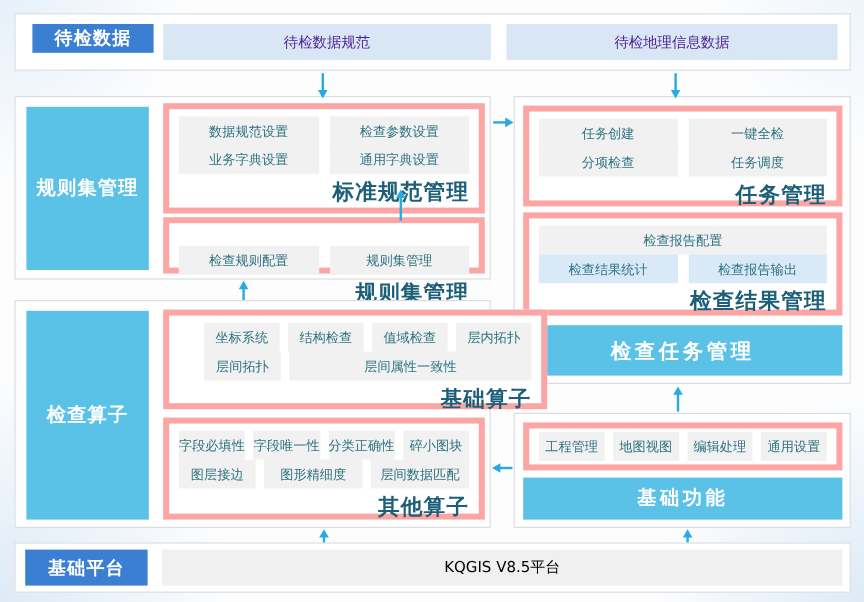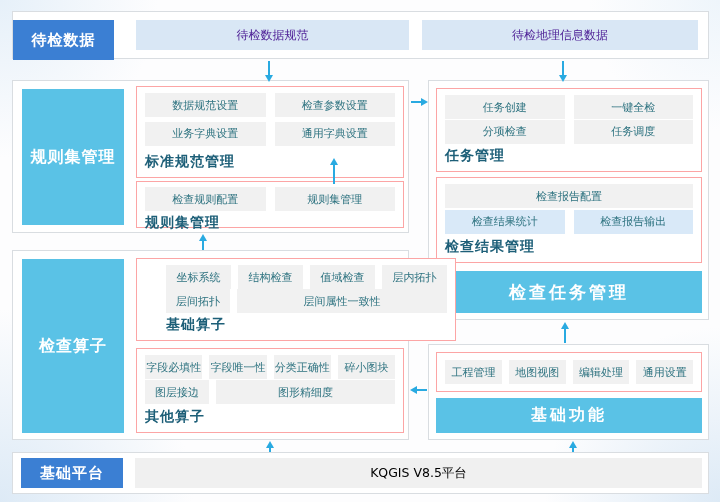--- a/index.html
+++ b/index.html
@@ -23,33 +23,33 @@
   }
   .bluebox{
     position:absolute;background:#d9e7f5;color:#4c1d95;font-size:12px;
     display:flex;align-items:center;justify-content:center;
   }
   .sidebar{
     position:absolute;background:#5ac2e6;color:#fff;font-weight:bold;font-size:16px;
     display:flex;align-items:center;justify-content:center;letter-spacing:1px;
   }
   .group{
-    position:absolute;background:#fff;border:1px solid #fca5a5;box-sizing:border-box;
+    position:absolute;background:#fff;border:5px solid #fca5a5;box-sizing:border-box;
     display:flex;flex-direction:column;justify-content:space-between;
     padding:6px 8px 4px 8px;
   }
   .row{display:flex;gap:9px;}
   .item{
     background:#f1f1f1;color:#2e7380;font-size:11px;height:24px;flex:1;
     display:flex;align-items:center;justify-content:center;white-space:nowrap;overflow:hidden;
   }
   .item.lb{background:#d9e9f8;}
   .item.fix{flex:0 0 64px;}
   .caption{
-    color:#1d5f78;font-weight:bold;font-size:14px;text-align:left;
+    color:#1d5f78;font-weight:bold;font-size:18px;text-align:right;
     padding:3px 0 2px 0;letter-spacing:1px;
   }
   .banner{
     position:absolute;background:#5ac2e6;color:#fff;font-weight:bold;font-size:17px;
     display:flex;align-items:center;justify-content:center;letter-spacing:3px;
   }
   .graywide{
     position:absolute;background:#f0f0f0;color:#000000;font-size:12.5px;
     display:flex;align-items:center;justify-content:center;
   }
@@ -75,39 +75,39 @@
   .arrow.left::after{
     content:"";position:absolute;left:-6px;top:-3px;
     border-top:4px solid transparent;border-bottom:4px solid transparent;
     border-right:7px solid #29aae1;
   }
 </style>
 </head>
 <body>
 
 <div class="container" style="left:12px;top:11px;width:697px;height:48px;">
-  <div class="label-dark" style="left:0;top:8px;width:101px;height:40px;text-align:center;">待检数据</div>
+  <div class="label-dark" style="left:14px;top:8px;width:101px;height:24px;text-align:center;">待检数据</div>
   <div class="bluebox" style="left:123px;top:8px;width:273px;height:30px;">待检数据规范</div>
   <div class="bluebox" style="left:409px;top:8px;width:276px;height:30px;">待检地理信息数据</div>
 </div>
 
 <div class="container" style="left:12px;top:80px;width:397px;height:153px;">
   <div class="sidebar" style="left:9px;top:8px;width:102px;height:136px;">规则集管理</div>
   <div class="group" style="left:123px;top:5px;width:268px;height:92px;">
     <div class="row">
       <div class="item">数据规范设置</div>
       <div class="item">检查参数设置</div>
     </div>
     <div class="row">
       <div class="item">业务字典设置</div>
       <div class="item">通用字典设置</div>
     </div>
     <div class="caption">标准规范管理</div>
   </div>
-  <div class="group" style="left:123px;top:100px;width:268px;height:47px;padding-top:5px;">
+  <div class="group" style="left:123px;top:100px;width:268px;height:47px;padding-top:19px;">
     <div class="row">
       <div class="item">检查规则配置</div>
       <div class="item">规则集管理</div>
     </div>
     <div class="caption">规则集管理</div>
   </div>
 </div>
 
 <div class="container" style="left:428px;top:80px;width:281px;height:240px;">
   <div class="group" style="left:7px;top:7px;width:266px;height:84px;">
@@ -152,20 +152,21 @@
   <div class="group" style="left:123px;top:97px;width:268px;height:85px;">
     <div class="row" style="gap:7px;">
       <div class="item">字段必填性</div>
       <div class="item">字段唯一性</div>
       <div class="item">分类正确性</div>
       <div class="item">碎小图块</div>
     </div>
     <div class="row" style="gap:7px;">
       <div class="item fix">图层接边</div>
       <div class="item">图形精细度</div>
+      <div class="item">层间数据匹配</div>
     </div>
     <div class="caption">其他算子</div>
   </div>
 </div>
 
 <div class="container" style="left:428px;top:344px;width:281px;height:96px;">
   <div class="group" style="left:7px;top:7px;width:266px;height:40px;justify-content:center;padding:6px 8px;">
     <div class="row" style="gap:7px;">
       <div class="item">工程管理</div>
       <div class="item">地图视图</div>

